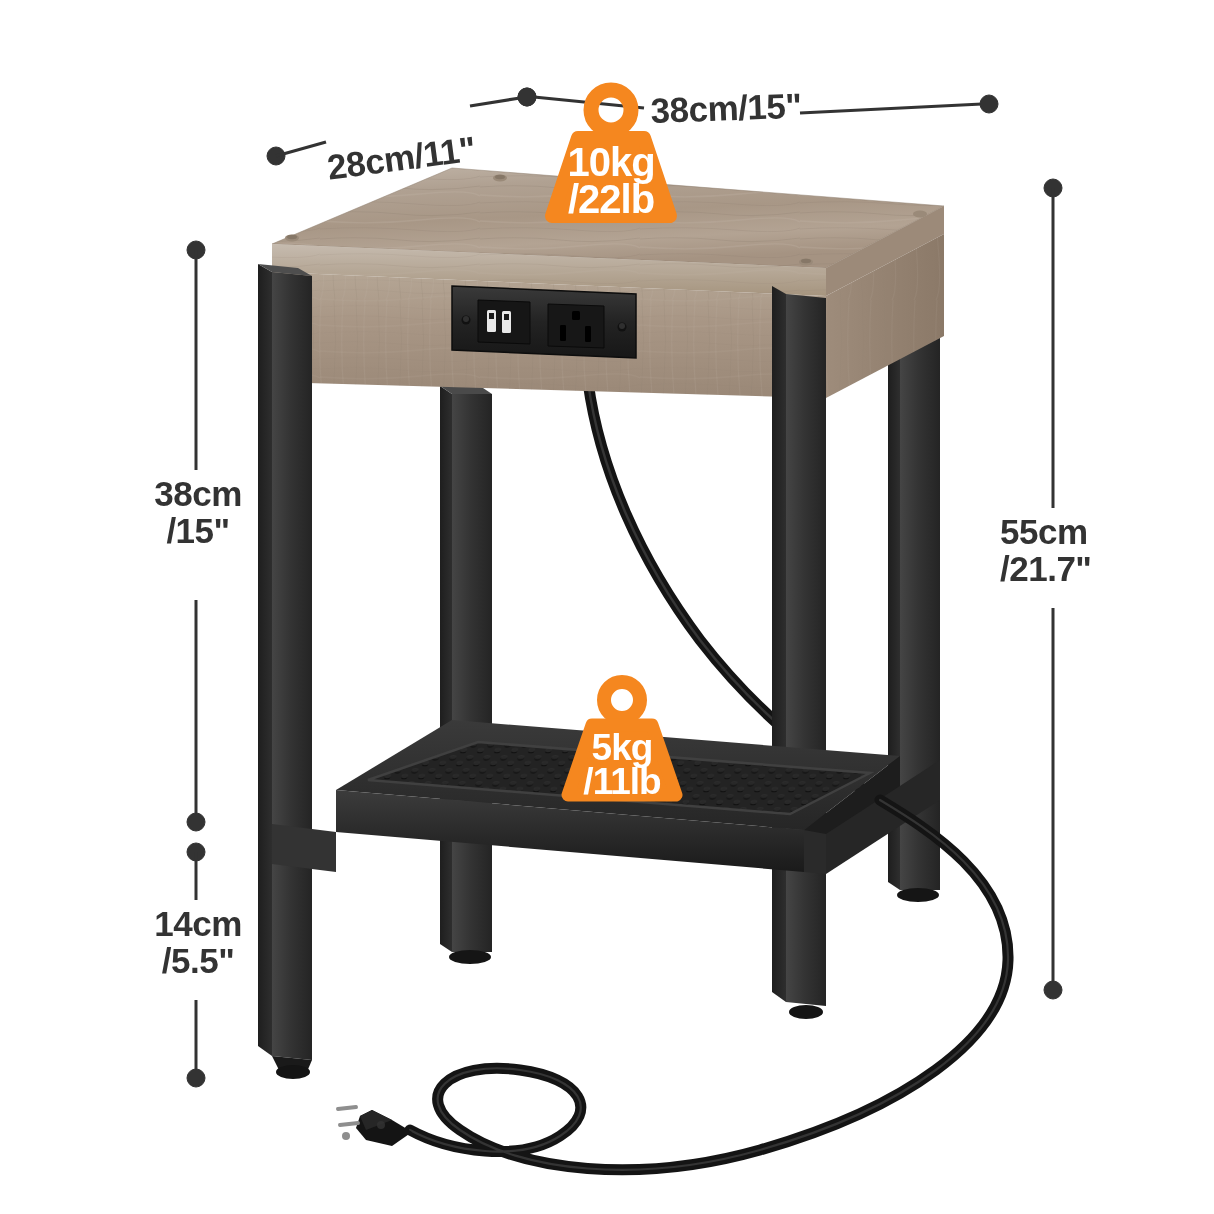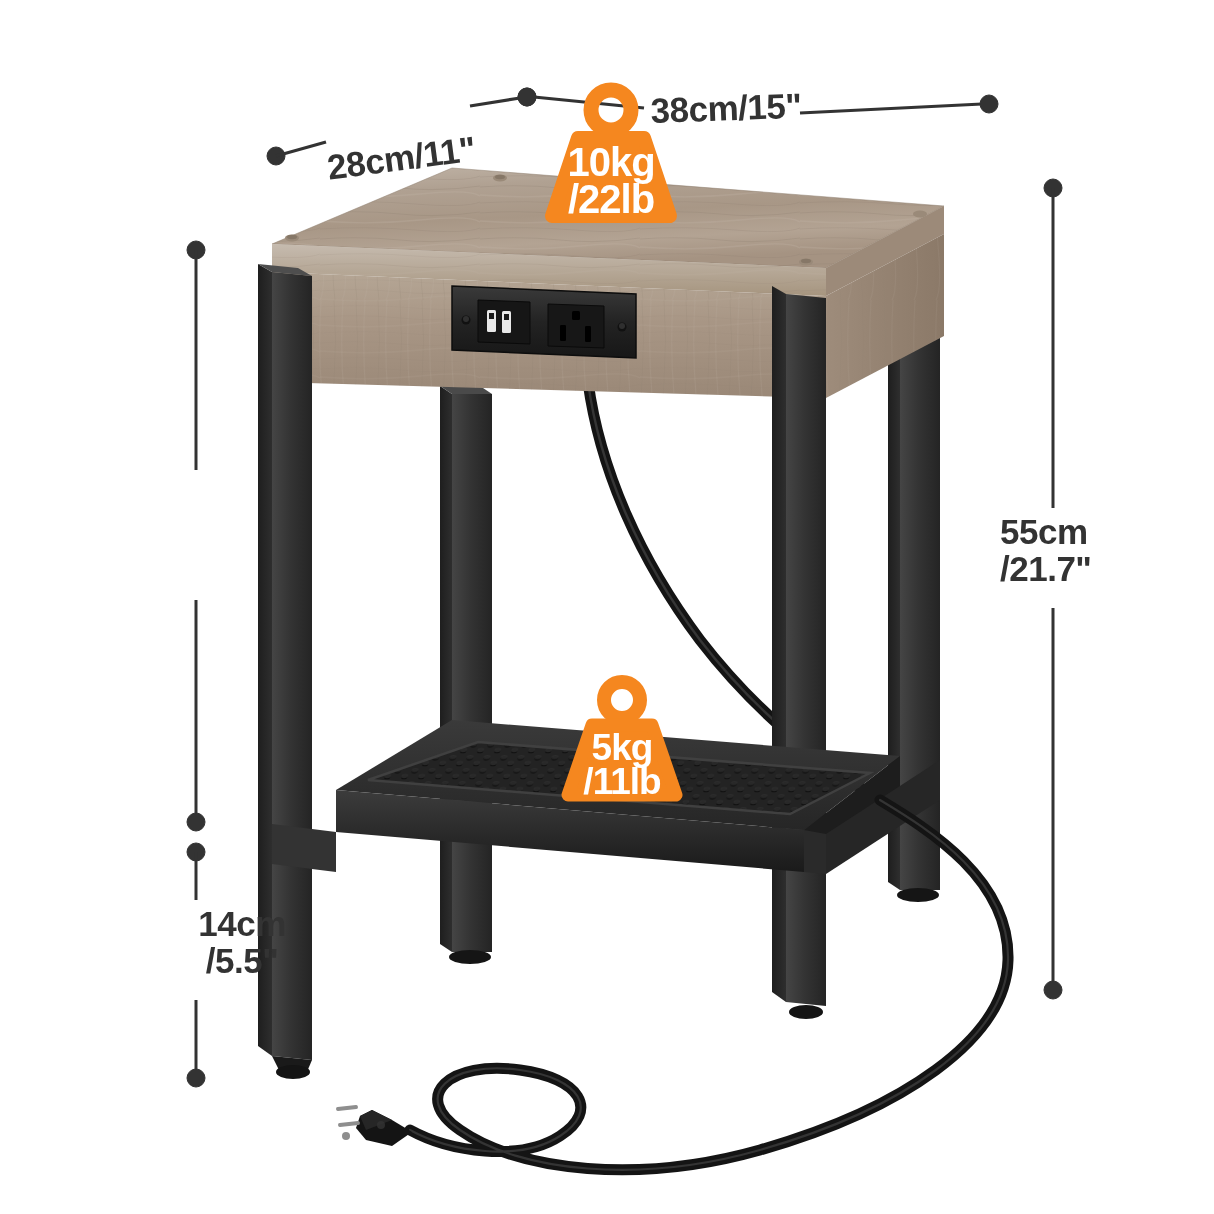--- a/index.html
+++ b/index.html
@@ -291,20 +291,22 @@
       <path d="M592 725 L652 725 L676 795 L568 795 Z" fill="#F5871F" stroke="#F5871F" stroke-width="13" stroke-linejoin="round"></path>
       <text class="badge-text" x="622" y="760" font-size="37" text-anchor="middle">5kg</text>
       <text class="badge-text" x="622" y="794" font-size="37" text-anchor="middle">/11lb</text>
     </g>
   </svg>
 
   <div class="dim-label slanted" style="left:325px; top:149px; font-size:35px; transform: rotate(-7.5deg);">28cm/11"</div>
 
   <div class="dim-label slanted" style="left:650px; top:92px; font-size:35px; transform: rotate(-2deg);">38cm/15"</div>
 
-
-  <div class="dim-label" style="left:148px; top:905px; font-size:35px; text-align:center; width:100px;margin-left:44px;">14cm
+  <div class="dim-label" style="left:148px; top:475px; font-size:35px; text-align:center; width:100px;">38cm
+/15"</div>
+
+  <div class="dim-label" style="left:148px; top:905px; font-size:35px; text-align:center; width:100px;">14cm
 /5.5"</div>
 
   <div class="dim-label" style="left:1000px; top:513px; font-size:35px; text-align:left; width:110px;">55cm
 /21.7"</div>
 
 </div>
 
 </body></html>

